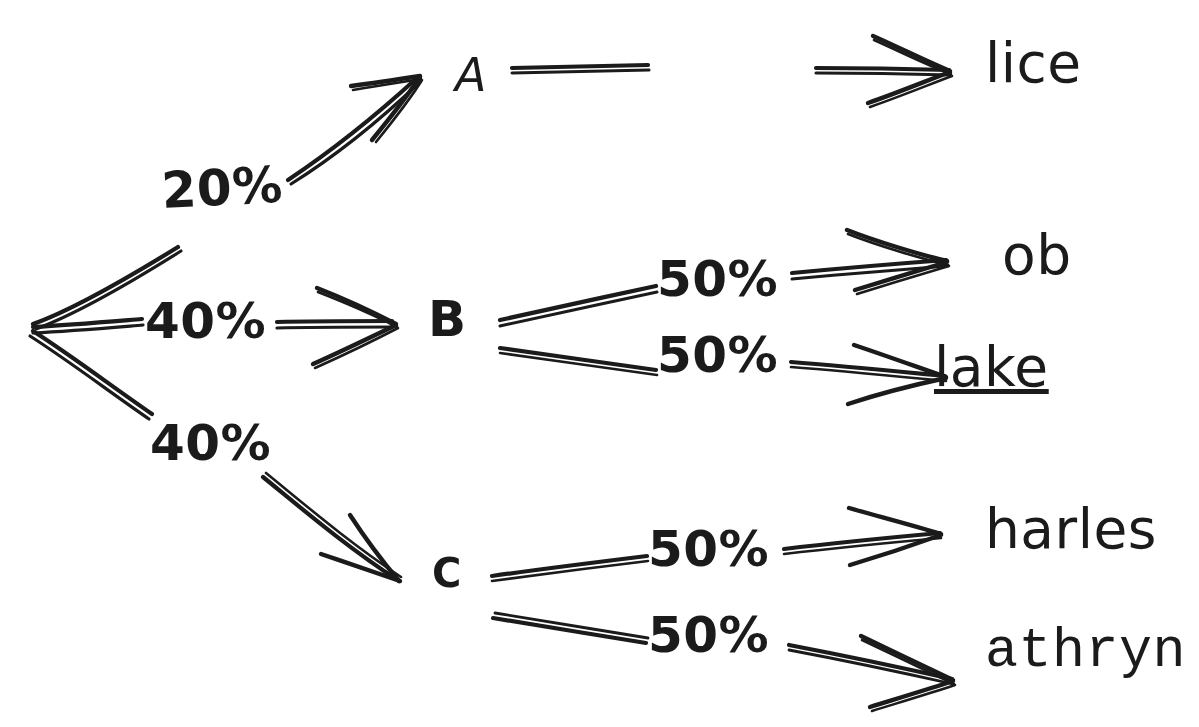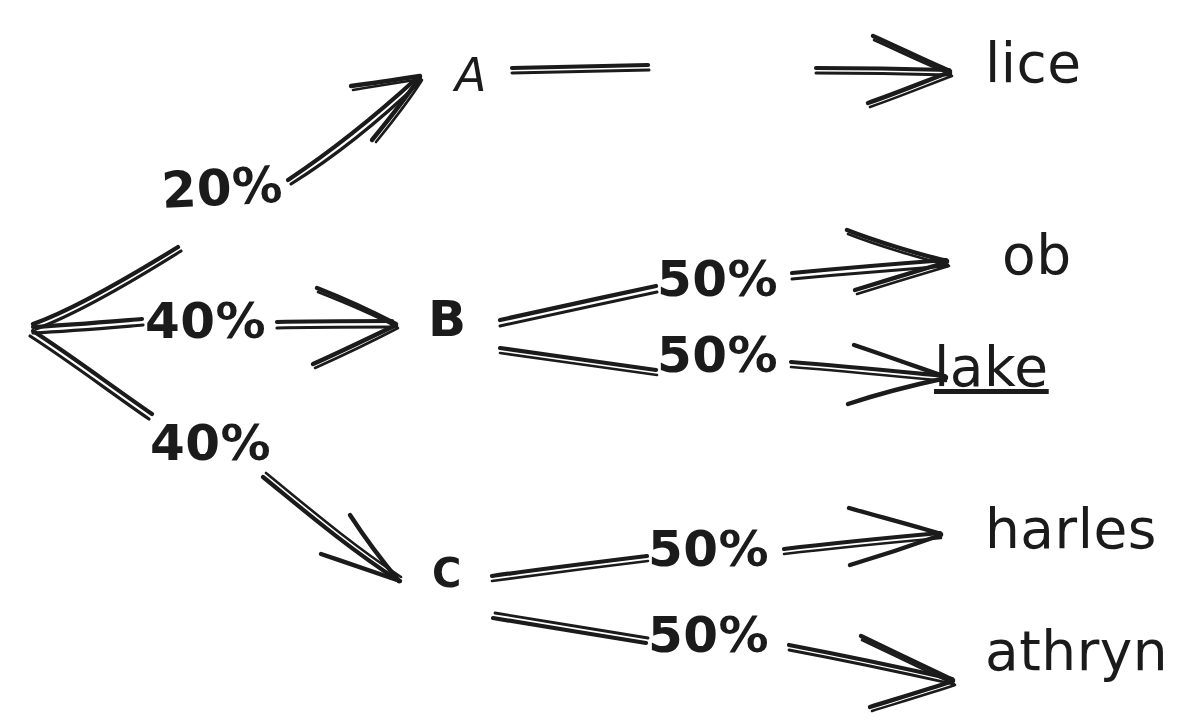--- a/index.html
+++ b/index.html
@@ -166,15 +166,15 @@
   <div class="hand-text edge-label" style="left:150px; top:418px;">40%</div>
   <div class="hand-text edge-label" style="left:657px; top:254px;">50%</div>
   <div class="hand-text edge-label" style="left:657px; top:330px;">50%</div>
   <div class="hand-text edge-label" style="left:648px; top:524px;">50%</div>
   <div class="hand-text edge-label" style="left:648px; top:610px;">50%</div>
 
   <div class="hand-text leaf-label" style="left:985px; top:36px;">lice</div>
   <div class="hand-text leaf-label" style="left:1002px; top:228px;">ob</div>
   <div class="hand-text leaf-label" style="left:934px; top:340px;text-decoration:underline;">lake</div>
   <div class="hand-text leaf-label" style="left:985px; top:502px;">harles</div>
-  <div class="hand-text leaf-label" style="left:985px; top:624px;">athryn</div>
+  <div class="hand-text leaf-label" style="left:985px; top:624px;font-family:Liberation Mono, monospace;">athryn</div>
 
 </div>
 
 </body></html>

